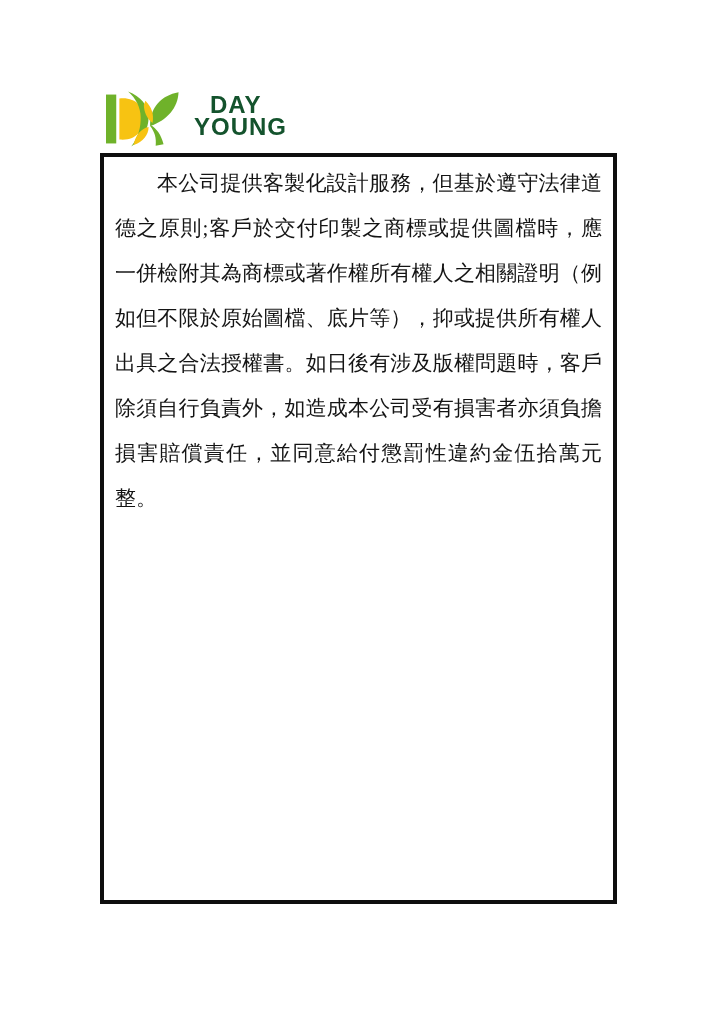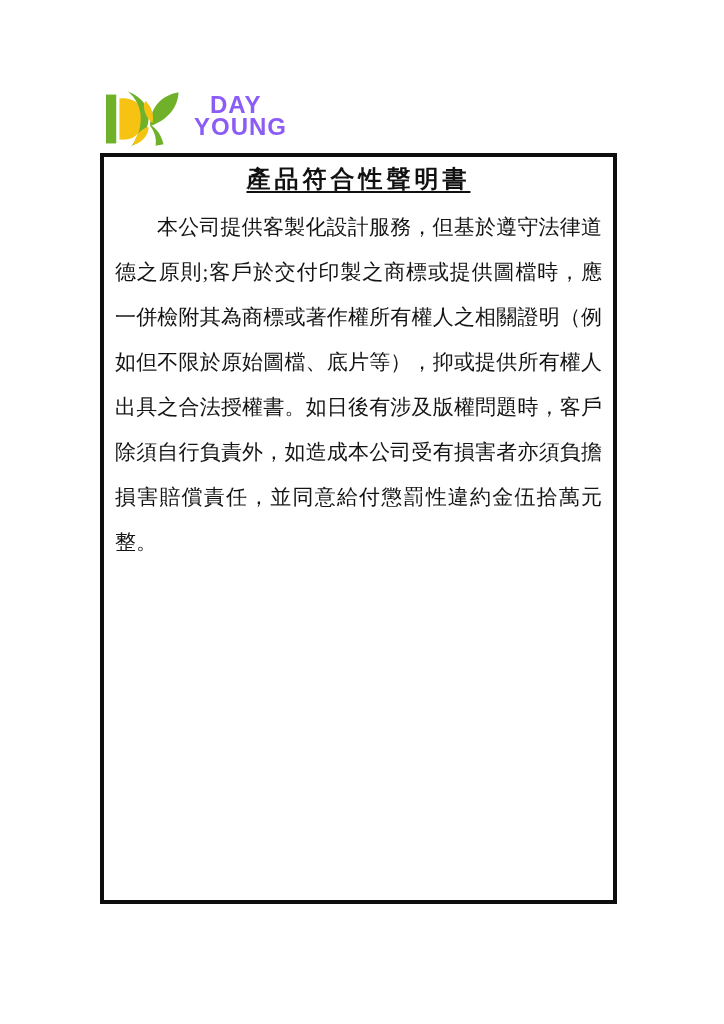--- a/index.html
+++ b/index.html
@@ -25,21 +25,21 @@
     height: 64px;
     display: block;
   }
   .logo-text {
     display: flex;
     flex-direction: column;
     margin-left: 6px;
     margin-top: 7px;
     font-family: "Liberation Sans", "DejaVu Sans", sans-serif;
     font-weight: 800;
-    color: #8b5cf6;
+    color: #14532d;
     line-height: 22px;
     letter-spacing: 1px;
   }
   .logo-text .day { font-size: 24px; margin-left: 16px; }
   .logo-text .young { font-size: 24px; }
 
   
   .declaration-box {
     position: absolute;
     left: 100px;
@@ -93,19 +93,16 @@
 
     <path d="M35,68 C37,56 44,47 54,45 C54,55 47,64 35,68 Z" fill="#F7C312"></path>
   </svg>
   <div class="logo-text">
     <span class="day">DAY</span>
     <span class="young">YOUNG</span>
   </div>
 </div>
 
 <div class="declaration-box">
-  <h1 class="doc-title">
-    <span>產品符合性聲明書</span>
-  </h1>
   <div class="doc-body">
     <p>本公司提供客製化設計服務，但基於遵守法律道德之原則;客戶於交付印製之商標或提供圖檔時，應一併檢附其為商標或著作權所有權人之相關證明（例如但不限於原始圖檔、底片等），抑或提供所有權人出具之合法授權書。如日後有涉及版權問題時，客戶除須自行負責外，如造成本公司受有損害者亦須負擔損害賠償責任，並同意給付懲罰性違約金伍拾萬元整。</p>
   </div>
 </div>
 
 </body></html>

